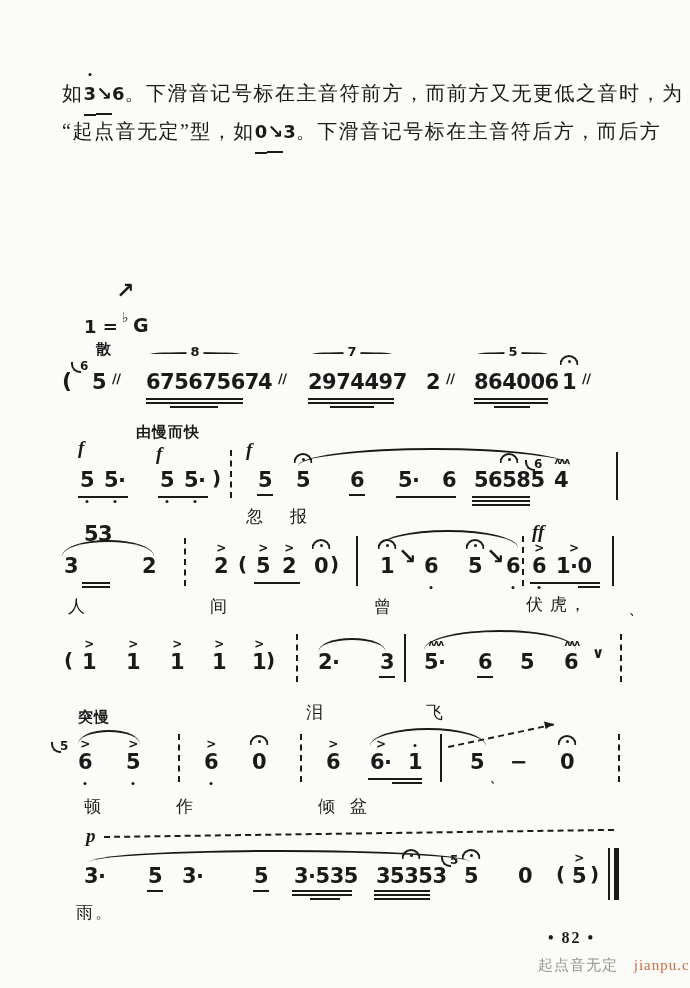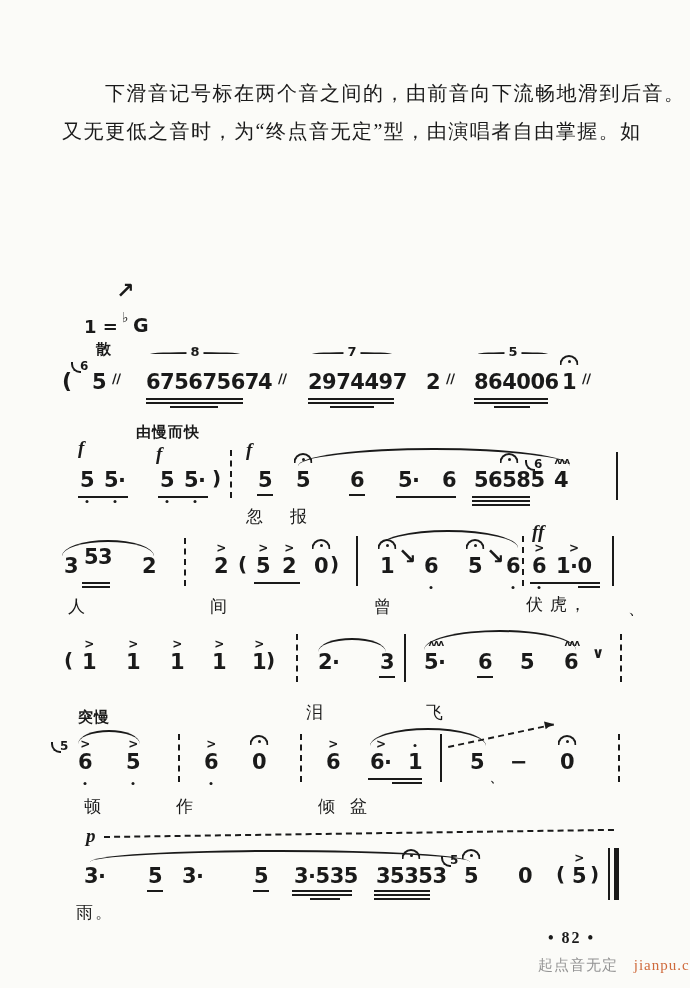--- a/index.html
+++ b/index.html
@@ -64,22 +64,22 @@
   #page-number{position:absolute;left:548px;top:929px;font:bold 16px "Liberation Serif",serif;letter-spacing:2px;}
   #watermark{position:absolute;left:538px;top:956px;font:15px "Liberation Serif",serif;letter-spacing:1px;white-space:nowrap;}
   #wm-site{color:#949494;}
   #wm-domain{color:#cf6a3c;margin-left:11px;}
 </style>
 </head>
 <body>
 
 <div id="page">
   <div id="paragraph">
-      <div class="pline"><span class="seg">　　下滑音记号标在两个音之间的，由前音向下流畅地滑到后音。</span></div>
-      <div class="pline"><span class="seg">又无更低之音时，为“终点音无定”型，由演唱者自由掌握。如</span></div>
+      <div class="pline"><span class="seg">如</span><span class="seg seg-num seg-u seg-d">3</span><span class="seg seg-ar seg-u">↘</span><span class="seg seg-num">6</span><span class="seg">。下滑音记号标在主音符前方，而前方又无更低之音时，为</span></div>
+      <div class="pline"><span class="seg">“起点音无定”型，如</span><span class="seg seg-num seg-u">0</span><span class="seg seg-ar seg-u">↘</span><span class="seg seg-num">3</span><span class="seg">。下滑音记号标在主音符后方，而后方</span></div>
     </div>
   <div id="score">
       <div class="tok c-sym" style="left: 116px; top: 280px; font-size: 22px;">↗</div>
       <div class="tok c-key" style="left: 84px; top: 318px;">1 =</div>
       <div class="tok c-key" style="left: 122px; top: 310px; font-size: 14px;">♭</div>
       <div class="tok c-key" style="left: 133px; top: 316px; font-size: 19px;">G</div>
       <div class="tok c-label" style="left: 96px; top: 342px;">散</div>
       <div class="tok c-n" style="left: 62px; top: 370px; font-size: 22px;">(</div>
       <div class="tok c-g" style="left: 80px; top: 360px;">6<div class="m m-hook"></div></div>
       <div class="tok c-n" style="left: 92px; top: 372px;">5</div>
@@ -106,21 +106,21 @@
       <div class="tok c-n" style="left: 296px; top: 470px;">5<div class="m m-ferm"></div></div>
       <div class="tok c-n" style="left: 350px; top: 470px;">6<div class="m m-u1"></div></div>
       <div class="tok c-n" style="left: 398px; top: 470px;">5·</div>
       <div class="tok c-n" style="left: 442px; top: 470px;">6</div>
       <div class="tok c-n" style="left: 474px; top: 470px;">56585<div class="m m-ferm"></div></div>
       <div class="tok c-g" style="left: 534px; top: 458px;">6<div class="m m-hook"></div></div>
       <div class="tok c-n" style="left: 554px; top: 470px;">4<div class="m m-trem">ʌʌʌ</div></div>
       <div class="tok c-lyr" style="left: 246px; top: 508px;">忽</div>
       <div class="tok c-lyr" style="left: 290px; top: 508px;">报</div>
       <div class="tok c-n" style="left: 64px; top: 556px;">3</div>
-      <div class="tok c-n" style="left: 84px; top: 547px;">53</div>
+      <div class="tok c-n" style="left: 84px; top: 524px;">53</div>
       <div class="tok c-n" style="left: 142px; top: 556px;">2</div>
       <div class="tok c-n" style="left: 214px; top: 556px;">2<div class="m m-acc">&gt;</div></div>
       <div class="tok c-n" style="left: 238px; top: 554px; font-size: 20px;">(</div>
       <div class="tok c-n" style="left: 256px; top: 556px;">5<div class="m m-acc">&gt;</div></div>
       <div class="tok c-n" style="left: 282px; top: 556px;">2<div class="m m-acc">&gt;</div></div>
       <div class="tok c-n" style="left: 314px; top: 556px;">0<div class="m m-ferm"></div></div>
       <div class="tok c-n" style="left: 330px; top: 554px; font-size: 20px;">)</div>
       <div class="tok c-n" style="left: 380px; top: 556px;">1<div class="m m-ferm"></div></div>
       <div class="tok c-arr" style="left: 398px; top: 546px;">↘</div>
       <div class="tok c-n" style="left: 424px; top: 556px;">6<div class="m m-db"></div></div>

